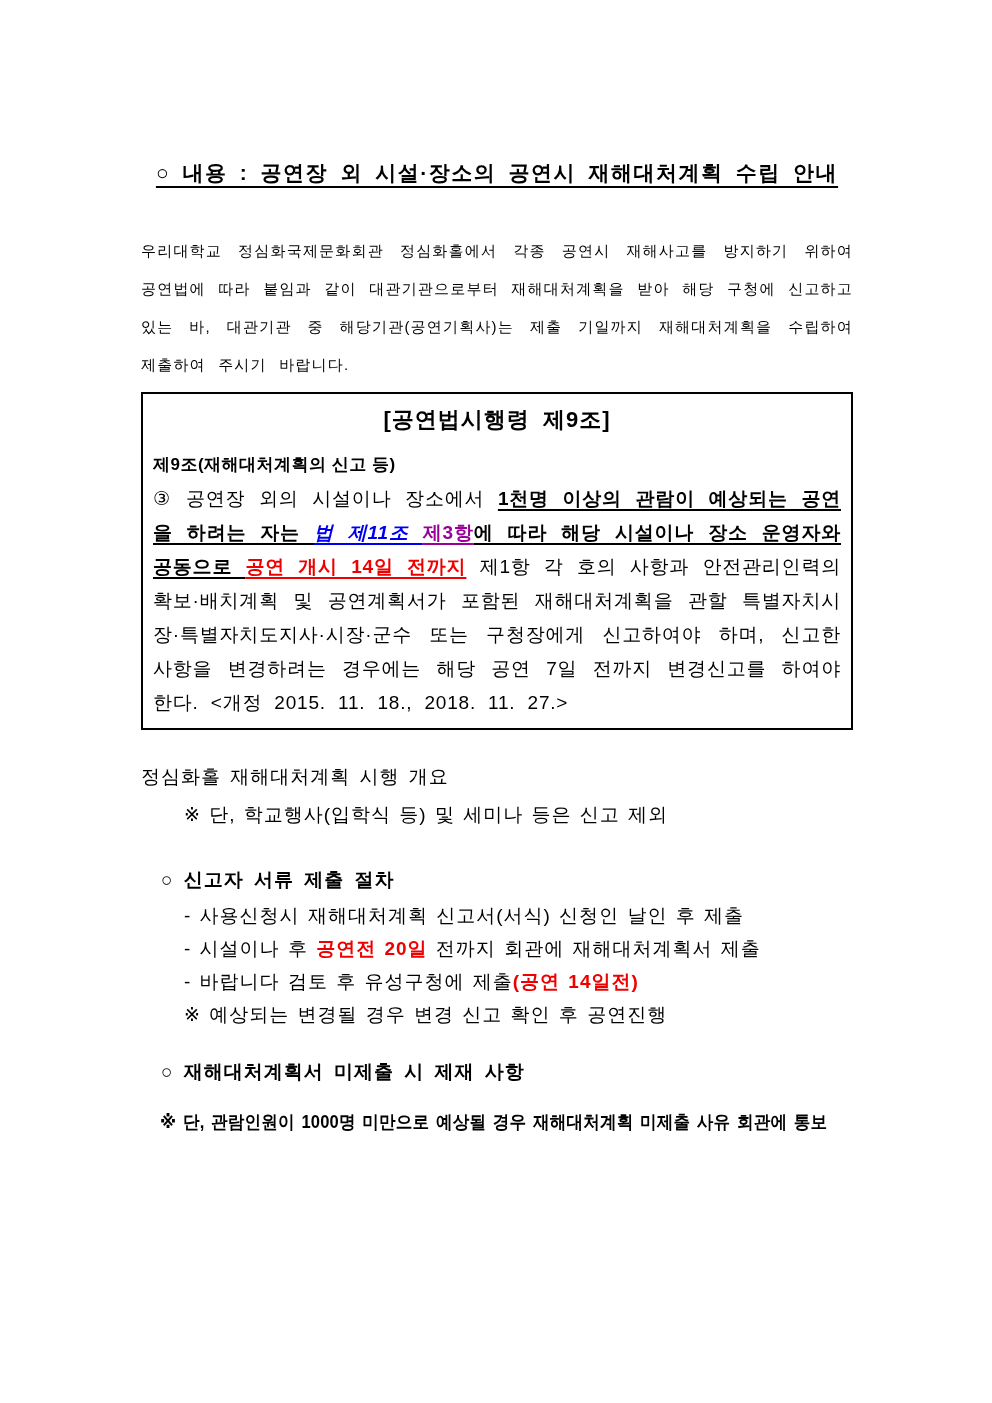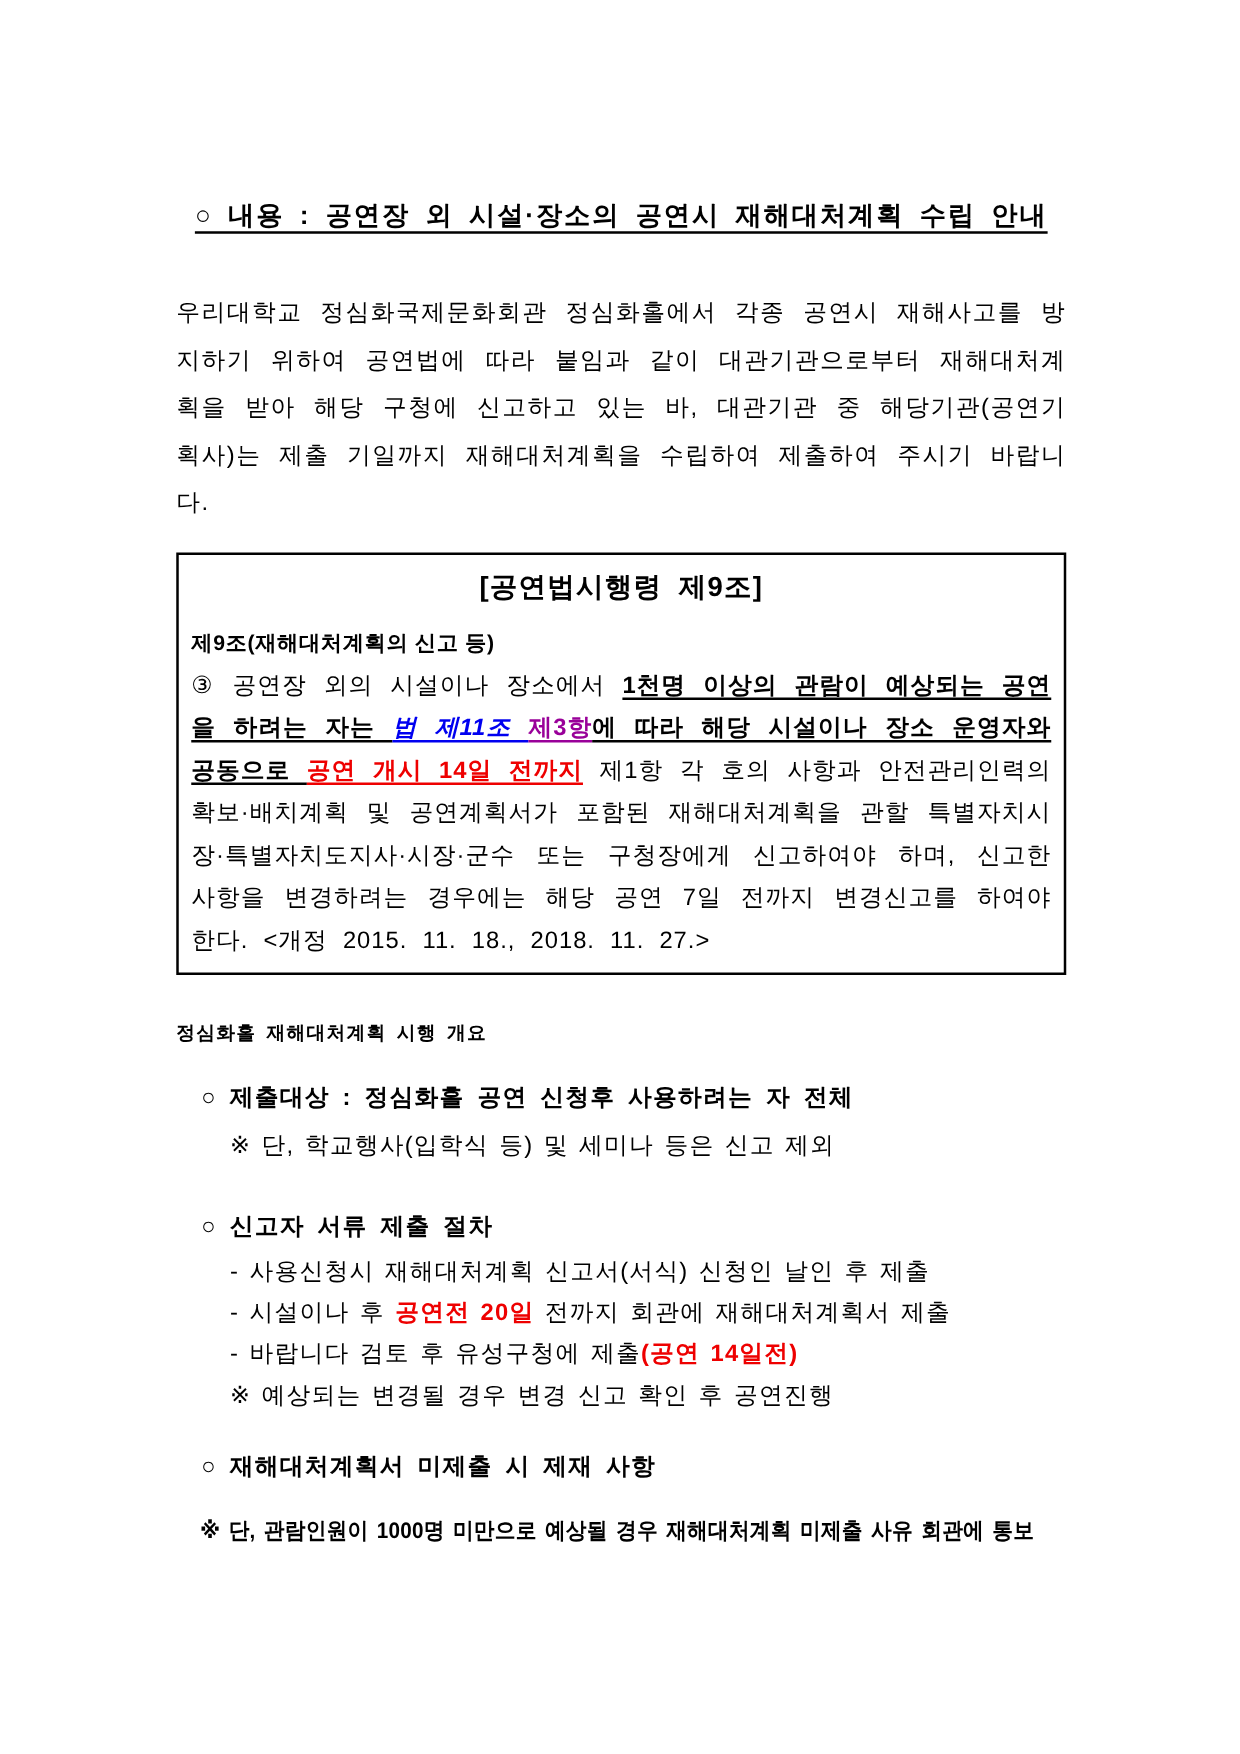--- a/index.html
+++ b/index.html
@@ -33,28 +33,28 @@
     word-spacing: 5px;
     line-height: 30px;
   }
   .doc-title span {
     text-decoration: underline;
     text-decoration-thickness: 2px;
     text-underline-offset: 6px;
   }
   .intro {
     margin: 44px 0 0 0;
-    font-size: 19px;
+    font-size: 15px;
     line-height: 38px;
     text-align: justify;
     letter-spacing: 1.2px;
     word-spacing: 7px;
   }
   .law-box {
-    margin-top: 20px;
+    margin-top: 8px;
     border: 2px solid #000;
     padding: 12px 10px 8px 10px;
   }
   .law-title {
     text-align: center;
     font-size: 22px;
     font-weight: bold;
     letter-spacing: 1px;
     word-spacing: 6px;
     line-height: 28px;
@@ -69,22 +69,22 @@
   .law-body {
     margin: 4px 0 0 0;
     font-size: 19px;
     line-height: 34px;
     text-align: justify;
     letter-spacing: 0.8px;
     word-spacing: 6px;
   }
   .sec-heading {
     margin-top: 34px;
-    font-size: 15px;
-    font-weight: bold;
+    font-size: 19px;
+    font-weight: normal;
     letter-spacing: 1px;
     word-spacing: 3px;
     line-height: 26px;
   }
   .item-l1 {
     margin-left: 20px;
     font-size: 19px;
     letter-spacing: 1px;
     word-spacing: 4px;
     line-height: 26px;
@@ -130,21 +130,20 @@
     <p class="intro">우리대학교 정심화국제문화회관 정심화홀에서 각종 공연시 재해사고를 방지하기 위하여 공연법에 따라 붙임과 같이 대관기관으로부터 재해대처계획을 받아 해당 구청에 신고하고 있는 바, 대관기관 중 해당기관(공연기획사)는 제출 기일까지 재해대처계획을 수립하여 제출하여 주시기 바랍니다.</p>
 
     <div class="law-box">
       <div class="law-title">[공연법시행령 제9조]</div>
       <div class="law-heading">제9조(재해대처계획의 신고 등)</div>
       <p class="law-body"><span>③ 공연장 외의 시설이나 장소에서 </span><span class="b u">1천명 이상의 관람이 예상되는 공연을 하려는 자는 </span><span class="b u blue">법 제11조 </span><span class="b u purple">제3항</span><span class="b u">에 따라 해당 시설이나 장소 운영자와 공동으로 </span><span class="b u red">공연 개시 14일 전까지</span><span> 제1항 각 호의 사항과 안전관리인력의 확보·배치계획 및 공연계획서가 포함된 재해대처계획을 관할 특별자치시장·특별자치도지사·시장·군수 또는 구청장에게 신고하여야 하며, 신고한 사항을 변경하려는 경우에는 해당 공연 7일 전까지 변경신고를 하여야 한다.  &lt;개정 2015. 11. 18., 2018. 11. 27.&gt;</span></p>
     </div>
 
     <div class="sec-heading">정심화홀 재해대처계획 시행 개요</div>
 
-    <div class="item-l1 b mt-26">○ 제출대상 : 정심화홀 공연 신청후 사용하려는 자 전체</div>
     <div class="item-l2 mt-8">※ 단, 학교행사(입학식 등) 및 세미나 등은 신고 제외</div>
 
     <div class="item-l1 b mt-36">○ 신고자 서류 제출 절차</div>
     <div class="mt-6">
       <div class="item-l2">- 사용신청시 재해대처계획 신고서(서식) 신청인 날인 후 제출</div>
       <div class="item-l2"><span>- 시설이나 후 </span><span class="red b">공연전 20일</span><span> 전까지 회관에 재해대처계획서 제출</span></div>
       <div class="item-l2"><span>- 바랍니다 검토 후 유성구청에 제출</span><span class="red b">(공연 14일전)</span></div>
       <div class="item-l2">※ 예상되는 변경될 경우 변경 신고 확인 후 공연진행</div>
     </div>
 

